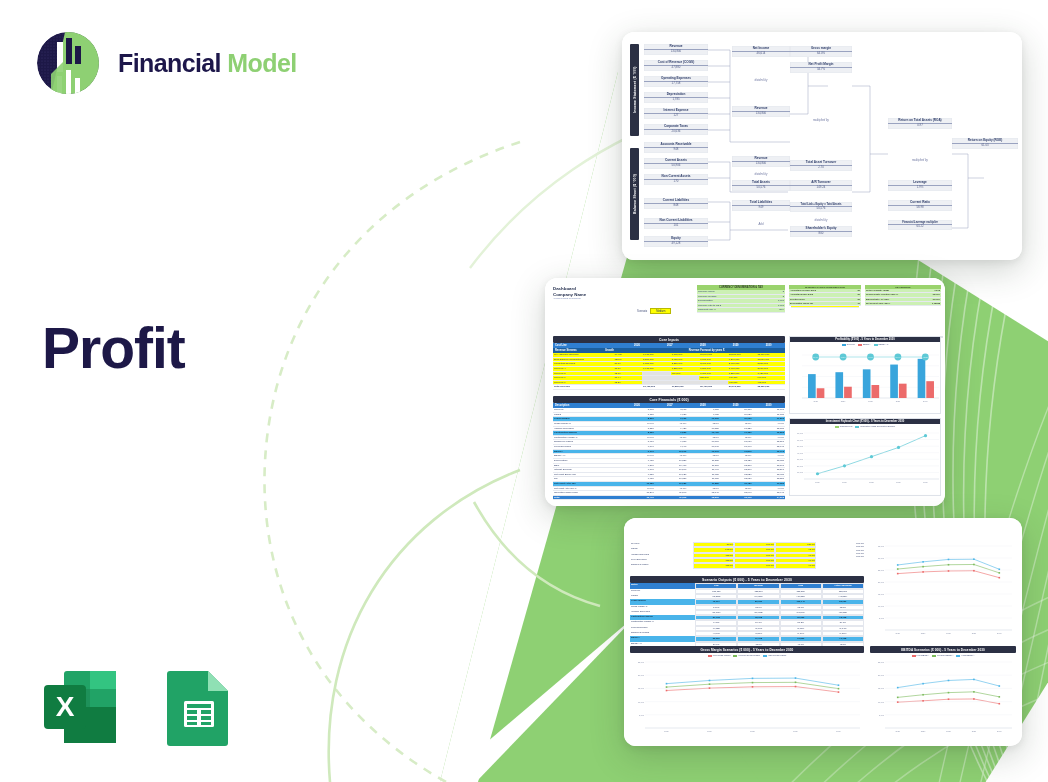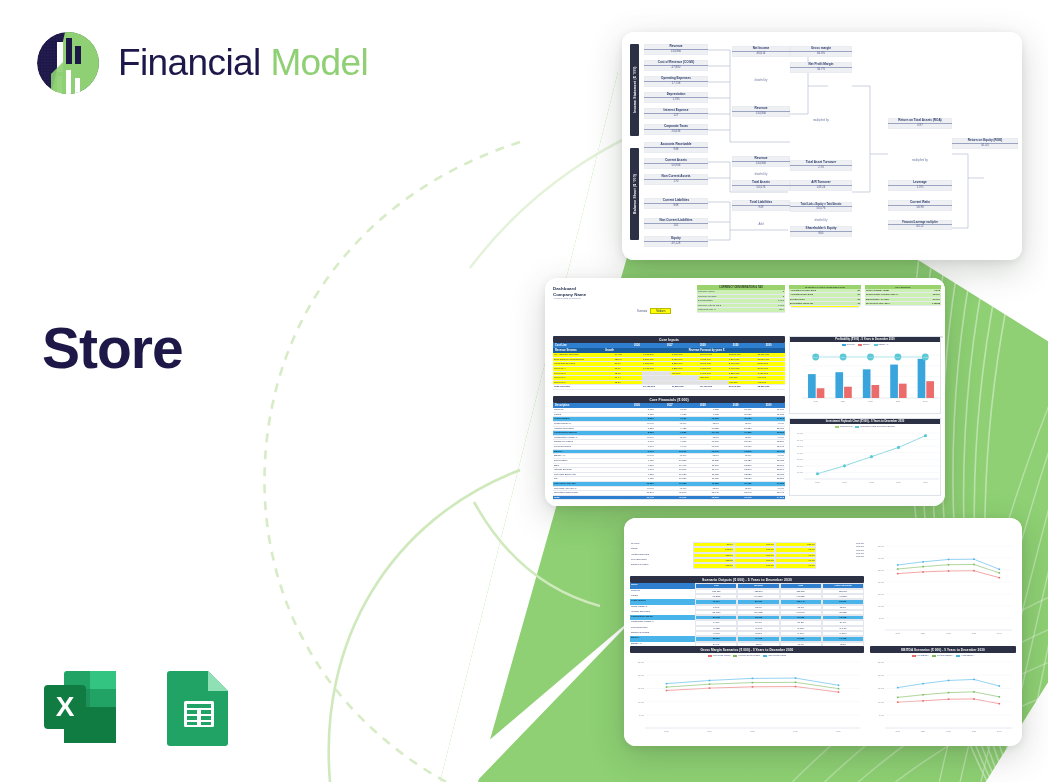--- a/index.html
+++ b/index.html
@@ -20,21 +20,21 @@
   
   .texture { position:absolute; right:-40px; top:-120px; width:320px; height:1000px; opacity:.55; }
   .texture2 { position:absolute; right:-60px; bottom:-260px; width:420px; height:700px; opacity:.5; }
 
   
   .curves { position:absolute; left:0; top:0; width:700px; height:782px; pointer-events:none; }
 
   
   .logo { position:absolute; left:35px; top:30px; display:flex; align-items:center; gap:17px; }
   .logo-mark { width:66px; height:66px; position:relative; }
-  .logo-text { font-size:37px; font-weight:normal; letter-spacing:-.6px; color:#1d174a; white-space:nowrap; }
+  .logo-text { font-size:25px; font-weight:bold; letter-spacing:-.6px; color:#1d174a; white-space:nowrap; }
   .logo-text .accent { color:#8ed073; }
 
   .headline {
     position:absolute; left:42px; top:318px;
     font-size:57px; font-weight:bold; line-height:1.08;
     color:#1d1847; letter-spacing:-1px;
   }
 
   .apps { position:absolute; left:36px; top:663px; display:flex; gap:28px; align-items:flex-start; }
   .app-icon { width:88px; height:88px; position:relative; }
@@ -178,21 +178,21 @@
         </g>
         <circle cx="33" cy="33" r="31" fill="none" stroke="#ffffff" stroke-width="0"></circle>
       </svg>
     </div>
     <div class="logo-text">
       <span>Financial</span><span>&nbsp;</span><span class="accent">Model</span>
     </div>
   </div>
 
   <div class="headline">
-    <div>Store</div>
+    <div>Profit</div>
   </div>
 
   <div class="apps">
     <div class="app-icon">
       <svg viewBox="0 0 88 88" width="88" height="88">
         <rect x="28" y="8" width="52" height="72" rx="3" fill="#21a366"></rect>
         <rect x="54" y="8" width="26" height="18" fill="#33c481"></rect>
         <rect x="54" y="26" width="26" height="18" fill="#21a366"></rect>
         <rect x="54" y="44" width="26" height="18" fill="#107c41"></rect>
         <rect x="54" y="62" width="26" height="18" fill="#107c41"></rect>

